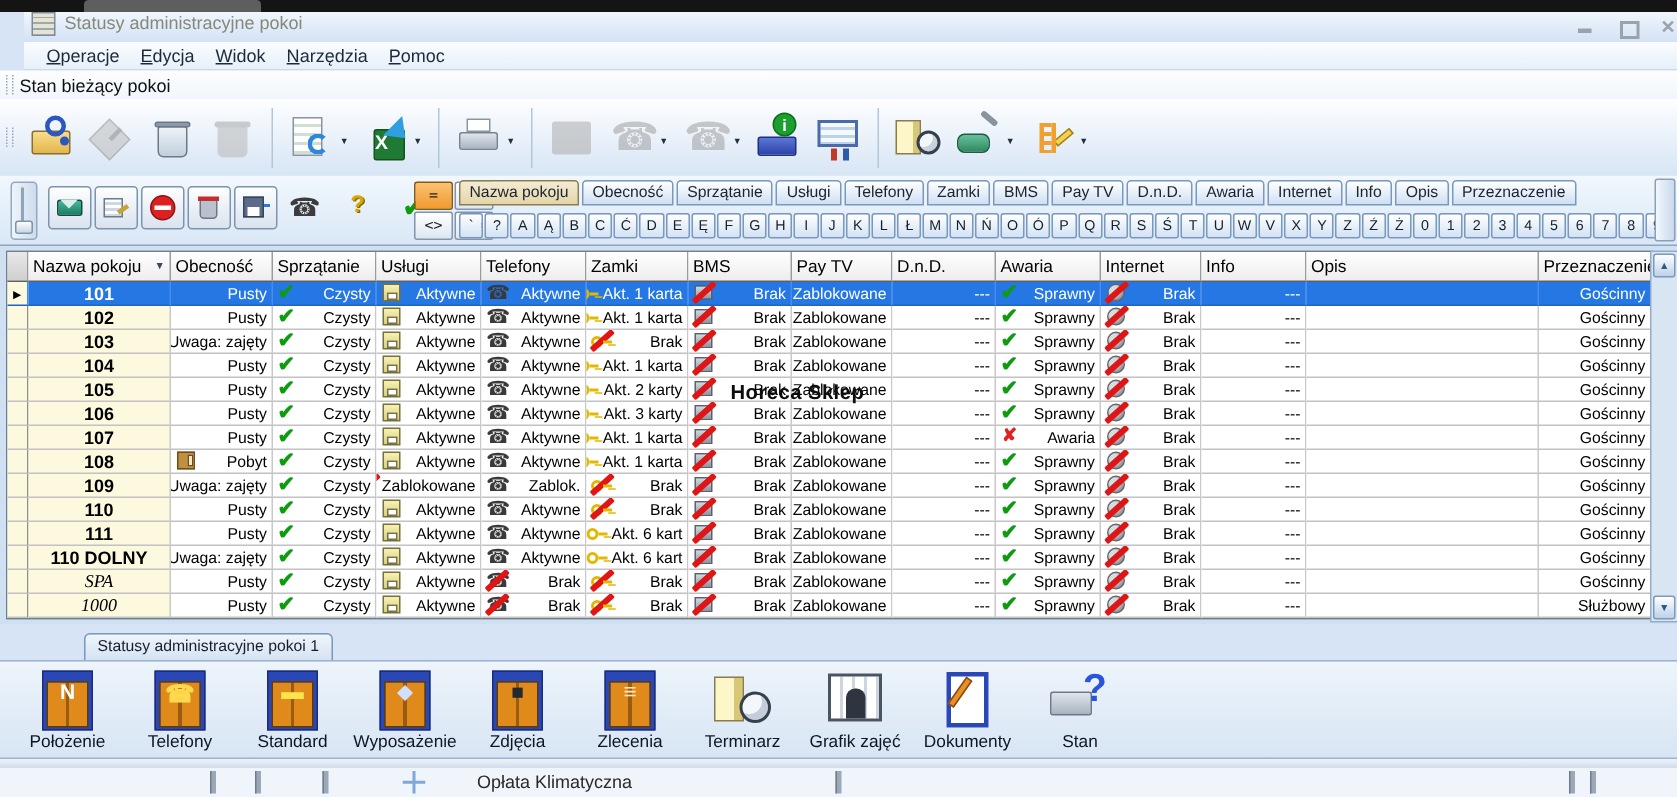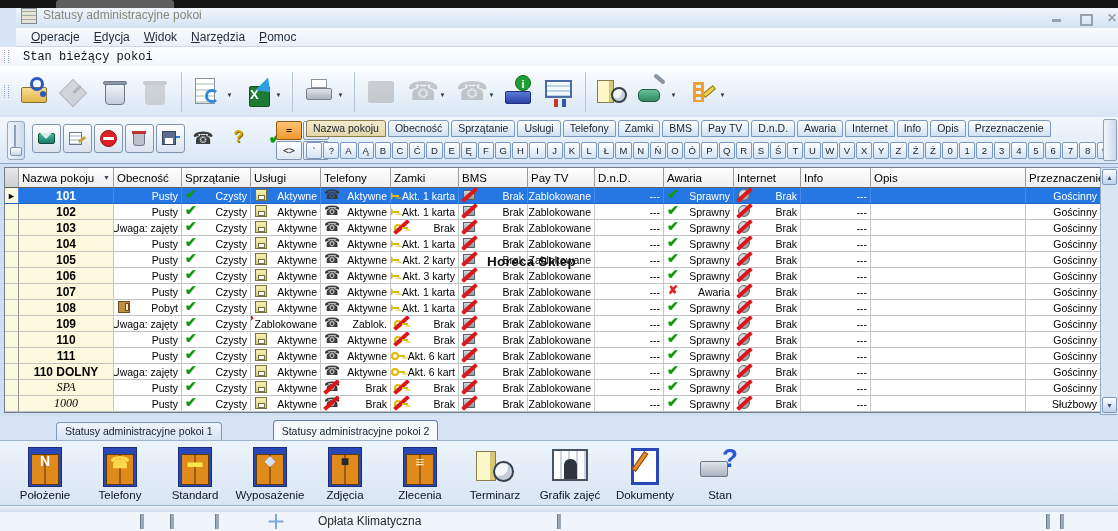--- a/index.html
+++ b/index.html
@@ -23,21 +23,21 @@
   
   .menubar{position:absolute;left:16px;top:28px;width:1118px;height:19px;
            background:linear-gradient(#fafcfe,#e7f0fa);display:flex;align-items:center;
            padding-left:8px;box-sizing:border-box;border-bottom:1px solid #cdd9e8;}
   .menu-item{font-size:12px;color:#1d2a3a;padding:1px 7px;}
   .menu-item::first-letter{text-decoration:underline;}
   
   .captionrow{position:absolute;left:0;top:47px;width:1118px;height:19px;
               background:linear-gradient(#fdfeff,#f0f6fc);display:flex;align-items:center;}
   .grip{width:3px;height:13px;margin-left:4px;border-left:1px dotted #92a6bd;border-right:1px dotted #92a6bd;}
-  .caption-text{font-size:12px;color:#111;margin-left:14px;font-family:Liberation Mono, monospace;}
+  .caption-text{font-size:12px;color:#111;margin-left:4px;}
   
   .toolbar1{position:absolute;left:0;top:66px;width:1118px;height:51px;
             background:linear-gradient(#fdfeff,#d7e5f5);display:flex;align-items:center;
             border-bottom:1px solid #bccfe2;}
   .tb{height:44px;display:flex;align-items:center;justify-content:center;padding:0 3px;}
   .tbsep{width:1px;height:40px;background:#b3c6da;margin:0 6px;}
   .dd{width:9px;text-align:center;}
   .dd::before{content:"▼";font-size:6px;color:#21303f;}
   .tb.disabled .g{filter:grayscale(1);opacity:.55;}
   .g{width:34px;height:34px;position:relative;}
@@ -1181,21 +1181,20 @@
     <div class="vscroll">
       <div class="varrow up">▲</div>
       <div class="varrow down">▼</div>
     </div>
   </div>
 
   <div class="watermark">Horeca Sklep</div>
 
   <div class="tabsrow">
       <div class="tab">Statusy administracyjne pokoi 1</div>
-      <div class="tab active">Statusy administracyjne pokoi 2</div>
     </div>
 
   <div class="iconpanel">
       <div class="bitem">
         <div class="bi bi-door">
           <span class="em em-compass">N</span>
         </div>
         <div class="blabel">Położenie</div>
       </div>
       <div class="bitem">

